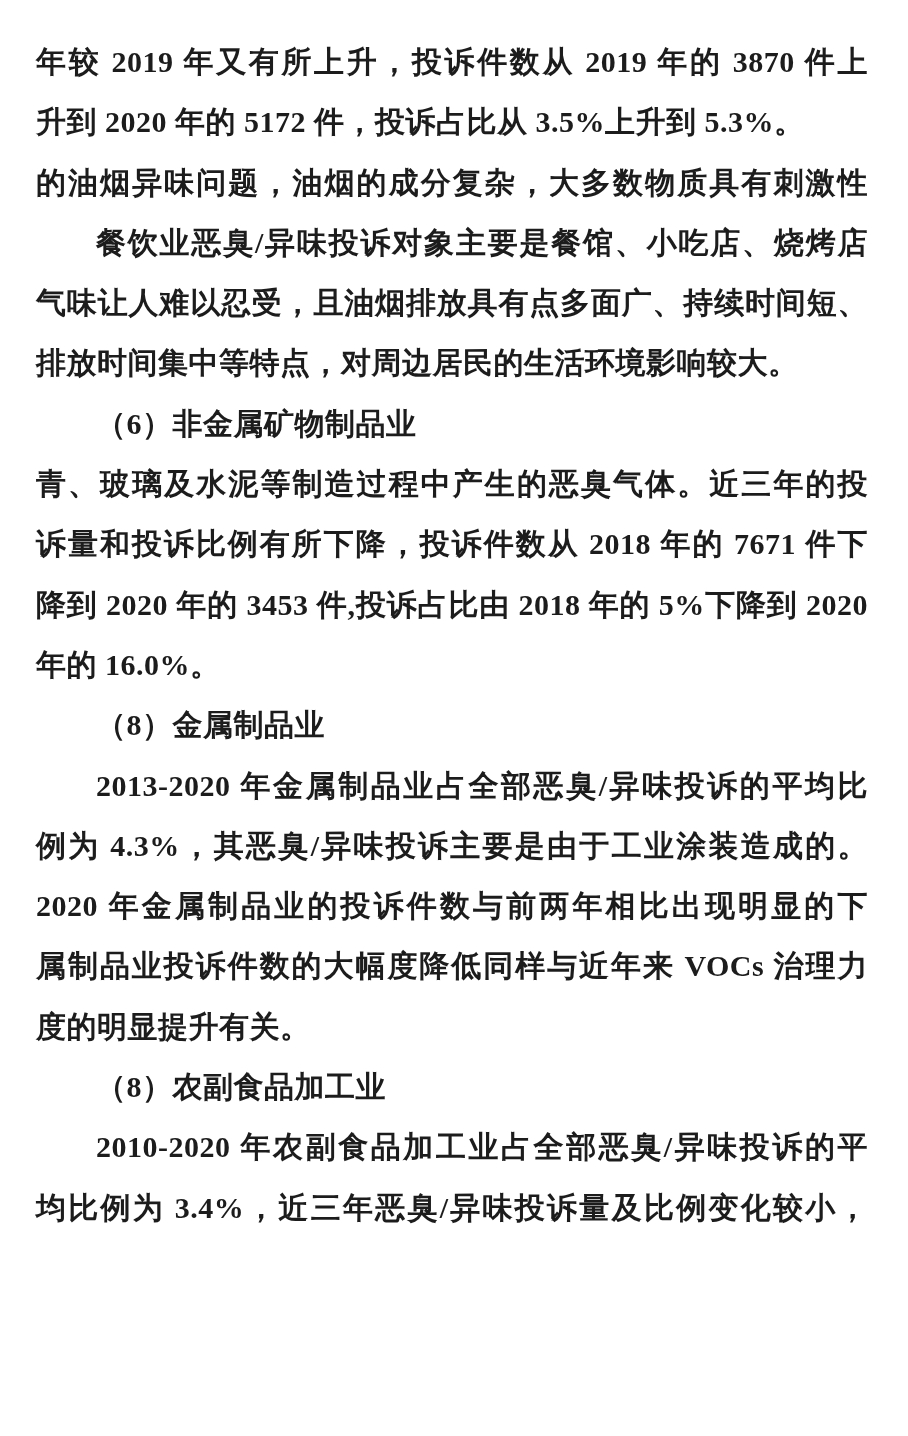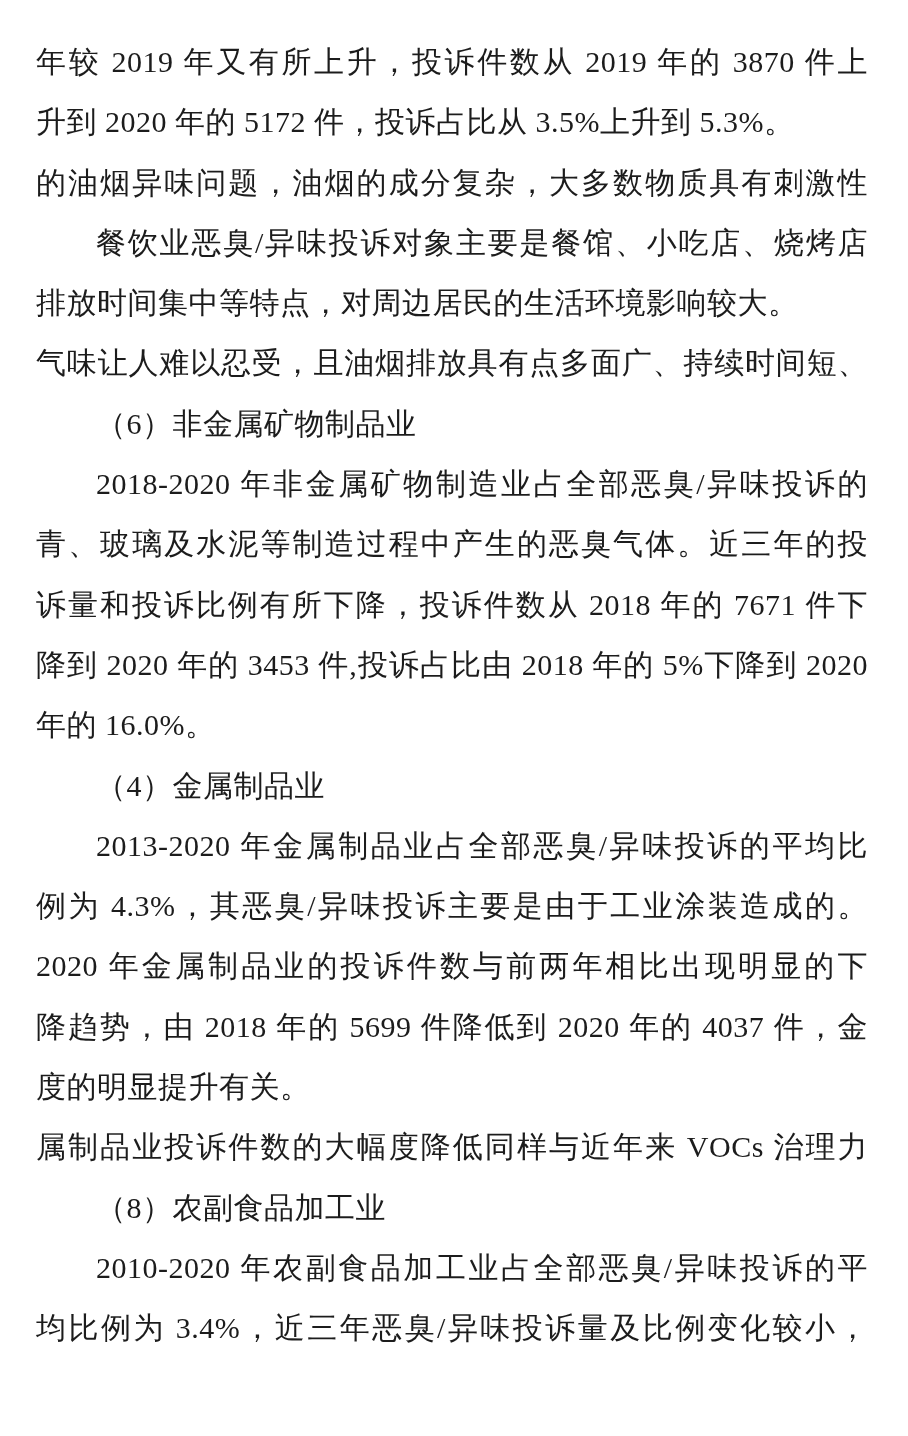--- a/index.html
+++ b/index.html
@@ -13,20 +13,21 @@
     overflow: hidden;
     font-family: "Liberation Serif", "DejaVu Serif", serif;
     color: #1c1c1c;
   }
   .page {
     box-sizing: border-box;
     width: 908px;
     height: 1436px;
     padding: 32px 40px 0 36px;
     background: #ffffff;
+    font-weight: bold;
   }
   .line {
     font-size: 30px;
     height: 60.3px;
     line-height: 60.3px;
     white-space: nowrap;
     letter-spacing: 0.5px;
   }
   
   .j {
@@ -42,38 +43,36 @@
 </head>
 <body>
 
 <div class="page">
 
   <div class="line j">年较 2019 年又有所上升，投诉件数从 2019 年的 3870 件上</div>
   <div class="line">升到 2020 年的 5172 件，投诉占比从 3.5%上升到 5.3%。</div>
 
   <div class="line j">的油烟异味问题，油烟的成分复杂，大多数物质具有刺激性</div>
   <div class="line j ind">餐饮业恶臭/异味投诉对象主要是餐馆、小吃店、烧烤店</div>
+  <div class="line j">气味让人难以忍受，且油烟排放具有点多面广、持续时间短、</div>
   <div class="line">排放时间集中等特点，对周边居民的生活环境影响较大。</div>
-  <div class="line j">气味让人难以忍受，且油烟排放具有点多面广、持续时间短、</div>
 
   <div class="line ind">（6）非金属矿物制品业</div>
 
-  <div class="line j ind">2018-2020 年非金属矿物制造业占全部恶臭/异味投诉的</div>
   <div class="line j">青、玻璃及水泥等制造过程中产生的恶臭气体。近三年的投</div>
   <div class="line j">诉量和投诉比例有所下降，投诉件数从 2018 年的 7671 件下</div>
   <div class="line j">降到 2020 年的 3453 件,投诉占比由 2018 年的 5%下降到 2020</div>
   <div class="line">年的 16.0%。</div>
 
-  <div class="line ind">（4）金属制品业</div>
+  <div class="line ind">（8）金属制品业</div>
 
   <div class="line j ind">2013-2020 年金属制品业占全部恶臭/异味投诉的平均比</div>
   <div class="line j">例为 4.3%，其恶臭/异味投诉主要是由于工业涂装造成的。</div>
   <div class="line j">2020 年金属制品业的投诉件数与前两年相比出现明显的下</div>
-  <div class="line j">降趋势，由 2018 年的 5699 件降低到 2020 年的 4037 件，金</div>
+  <div class="line j">属制品业投诉件数的大幅度降低同样与近年来 VOCs 治理力</div>
   <div class="line">度的明显提升有关。</div>
-  <div class="line j">属制品业投诉件数的大幅度降低同样与近年来 VOCs 治理力</div>
 
   <div class="line ind">（8）农副食品加工业</div>
 
   <div class="line j ind">2010-2020 年农副食品加工业占全部恶臭/异味投诉的平</div>
   <div class="line j">均比例为 3.4%，近三年恶臭/异味投诉量及比例变化较小，</div>
 
 </div>
 
 </body></html>

